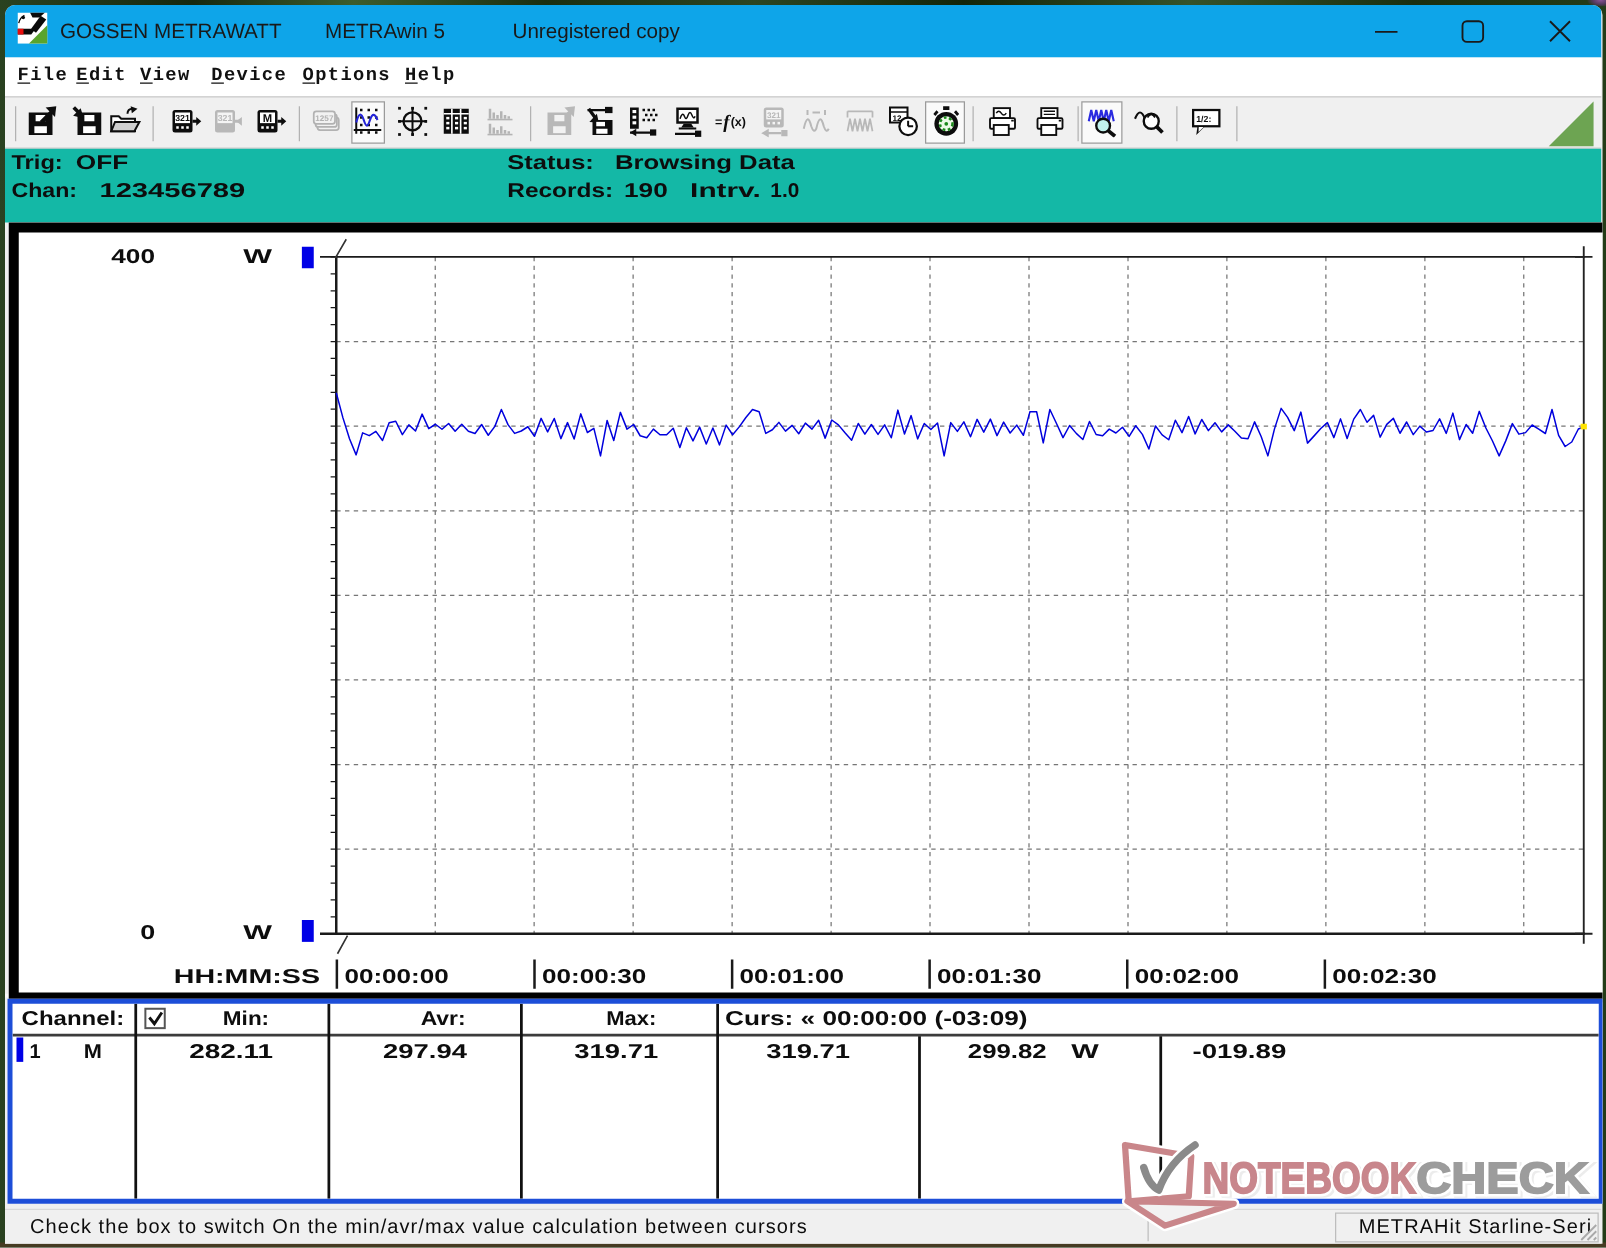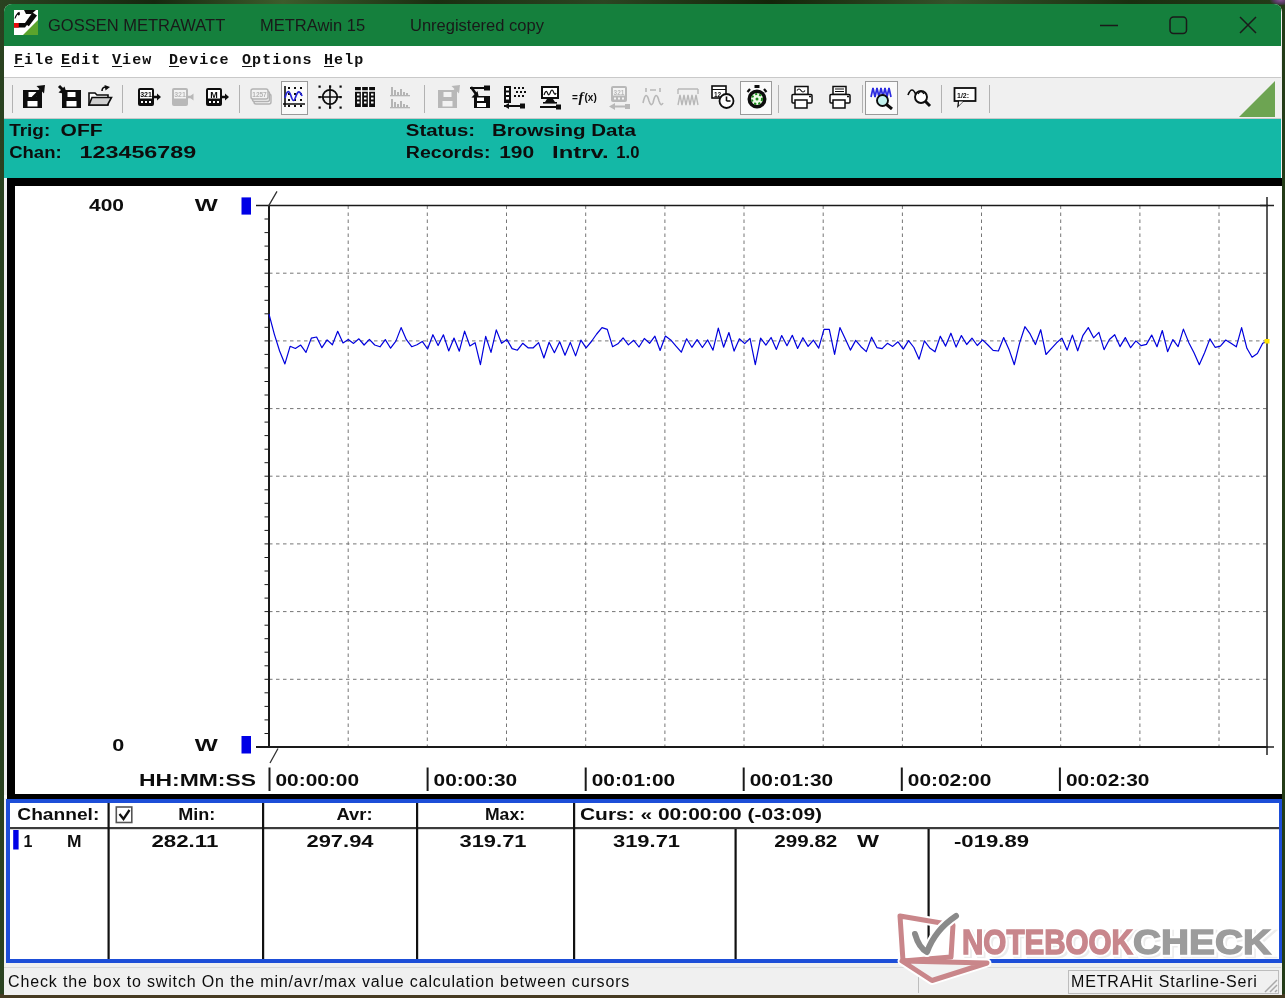--- a/index.html
+++ b/index.html
@@ -1,42 +1,42 @@
 <!DOCTYPE html>
 <html><head>
 <meta charset="utf-8">
 <style>
 html,body{margin:0;padding:0;}
 body{width:1285px;height:998px;overflow:hidden;position:relative;
   background:linear-gradient(90deg,#2a4220 0,#16280f 12%,#3d5c2c 22%,#1a2e11 34%,#2c4522 47%,#132509 60%,#35522a 74%,#1a2f10 88%,#243c18 100%);font-family:"Liberation Sans",sans-serif;}
 .abs{position:absolute;}
 #win{left:4px;top:4px;width:1278px;height:991px;background:#f0f0f0;
   border-radius:8px 8px 0 0;overflow:hidden;}
-#titlebar{left:0;top:0;width:1277px;height:42px;background:#15803d;}
+#titlebar{left:0;top:0;width:1277px;height:42px;background:#0ea5e9;}
 #titlebar .t{position:absolute;top:0;height:42px;line-height:42px;
   font-size:16.5px;color:#191919;white-space:pre;}
 #menubar{left:0;top:42px;width:1277px;height:31px;background:#ffffff;}
 #menubar .m{position:absolute;top:0;height:31px;line-height:30px;
   font-size:15px;font-weight:700;color:#111;letter-spacing:1.1px;font-family:Liberation Mono, monospace;}
 #menubar u{text-underline-offset:2px;}
 #toolbar{left:0;top:73px;width:1277px;height:42px;background:#f0f0f0;
   border-top:1px solid #c9c9c9;border-bottom:1px solid #c9c9c9;box-sizing:border-box;}
 .sep{position:absolute;top:7px;width:1px;height:28px;background:#b2b2b2;}
 .tbtn{position:absolute;top:3px;width:28px;height:34px;background:#fafafa;
   border:1px solid #9a9a9a;box-sizing:border-box;}
 .ico{position:absolute;top:6px;width:26px;height:26px;}
 #trigbar{left:0;top:115px;width:1277px;height:59px;background:#14b8a6;}
 #chartpanel{left:3px;top:174px;width:1269px;height:608px;background:#fff;
   border:8px solid #000000;}
 #tablepanel{left:2px;top:795px;width:1269px;height:156px;background:#fff;
   border:4px solid #1d4ed8;}
 #statusbar{left:0;top:963px;width:1277px;height:28px;background:#f0f0f0;
   border-top:1px solid #d9d9d9;box-sizing:border-box;}
 #statusbar .s{position:absolute;top:0;height:27px;line-height:27px;
-  font-size:16px;letter-spacing:0.85px;color:#0c0c0c;white-space:pre;}
+  font-size:16px;letter-spacing:0.85px;color:#0c0c0c;white-space:pre;margin-left:16px;}
 #nbc{left:890px;top:905px;width:395px;height:93px;z-index:50;}
 #pstrip{left:1270px;top:0;width:15px;height:5px;
   background:radial-gradient(ellipse 75% 120% at 70% 0%,#8a5596,#553a60 55%,rgba(40,30,45,0) 100%);}
 #bstrip{left:0;top:994px;width:1285px;height:4px;background:#463b22;}
 </style>
 </head>
 <body>
 <div id="pstrip" class="abs"></div>
 <div id="bstrip" class="abs"></div>
 <div id="win" class="abs">
@@ -45,21 +45,21 @@
       <rect x="0" y="0" width="24" height="25" fill="#fff"></rect>
       <polygon points="24,10 9,25 24,25" fill="#5aa42c"></polygon>
       <polygon points="0,13 14.5,13 11,17.6 0,17.6" fill="#0a0a0a"></polygon>
       <rect x="0" y="13" width="4.8" height="4.6" fill="#e80c0c"></rect>
       <polygon points="18.5,2.5 23,5.5 14.8,16.2 10.8,13.2" fill="#0a0a0a"></polygon>
       <polygon points="10,0 22,0 17.5,4 12,4" fill="#0a0a0a"></polygon>
       <circle cx="4.6" cy="4" r="1.4" fill="#0a0a0a"></circle>
       <path d="M1 8.5 Q2 4 5.5 2.2" stroke="#0a0a0a" stroke-width="1.1" fill="none"></path>
     </svg>
     <div class="t" style="left:44px">GOSSEN METRAWATT</div>
-    <div class="t" style="left:256px">METRAwin 15</div>
+    <div class="t" style="left:256px">METRAwin 5</div>
     <div class="t" style="left:406px">Unregistered copy</div>
     <svg class="abs" style="left:1090px;top:0" width="180" height="42" viewBox="0 0 180 42">
       <g stroke="#1a1a1a" stroke-width="1.5" fill="none">
         <path d="M6 21.5 H24"></path>
         <rect x="76" y="13" width="16.5" height="16.5" rx="3.5"></rect>
         <path d="M146 13 L162 29 M162 13 L146 29"></path>
       </g>
     </svg>
   </div>
   <div id="menubar" class="abs">

